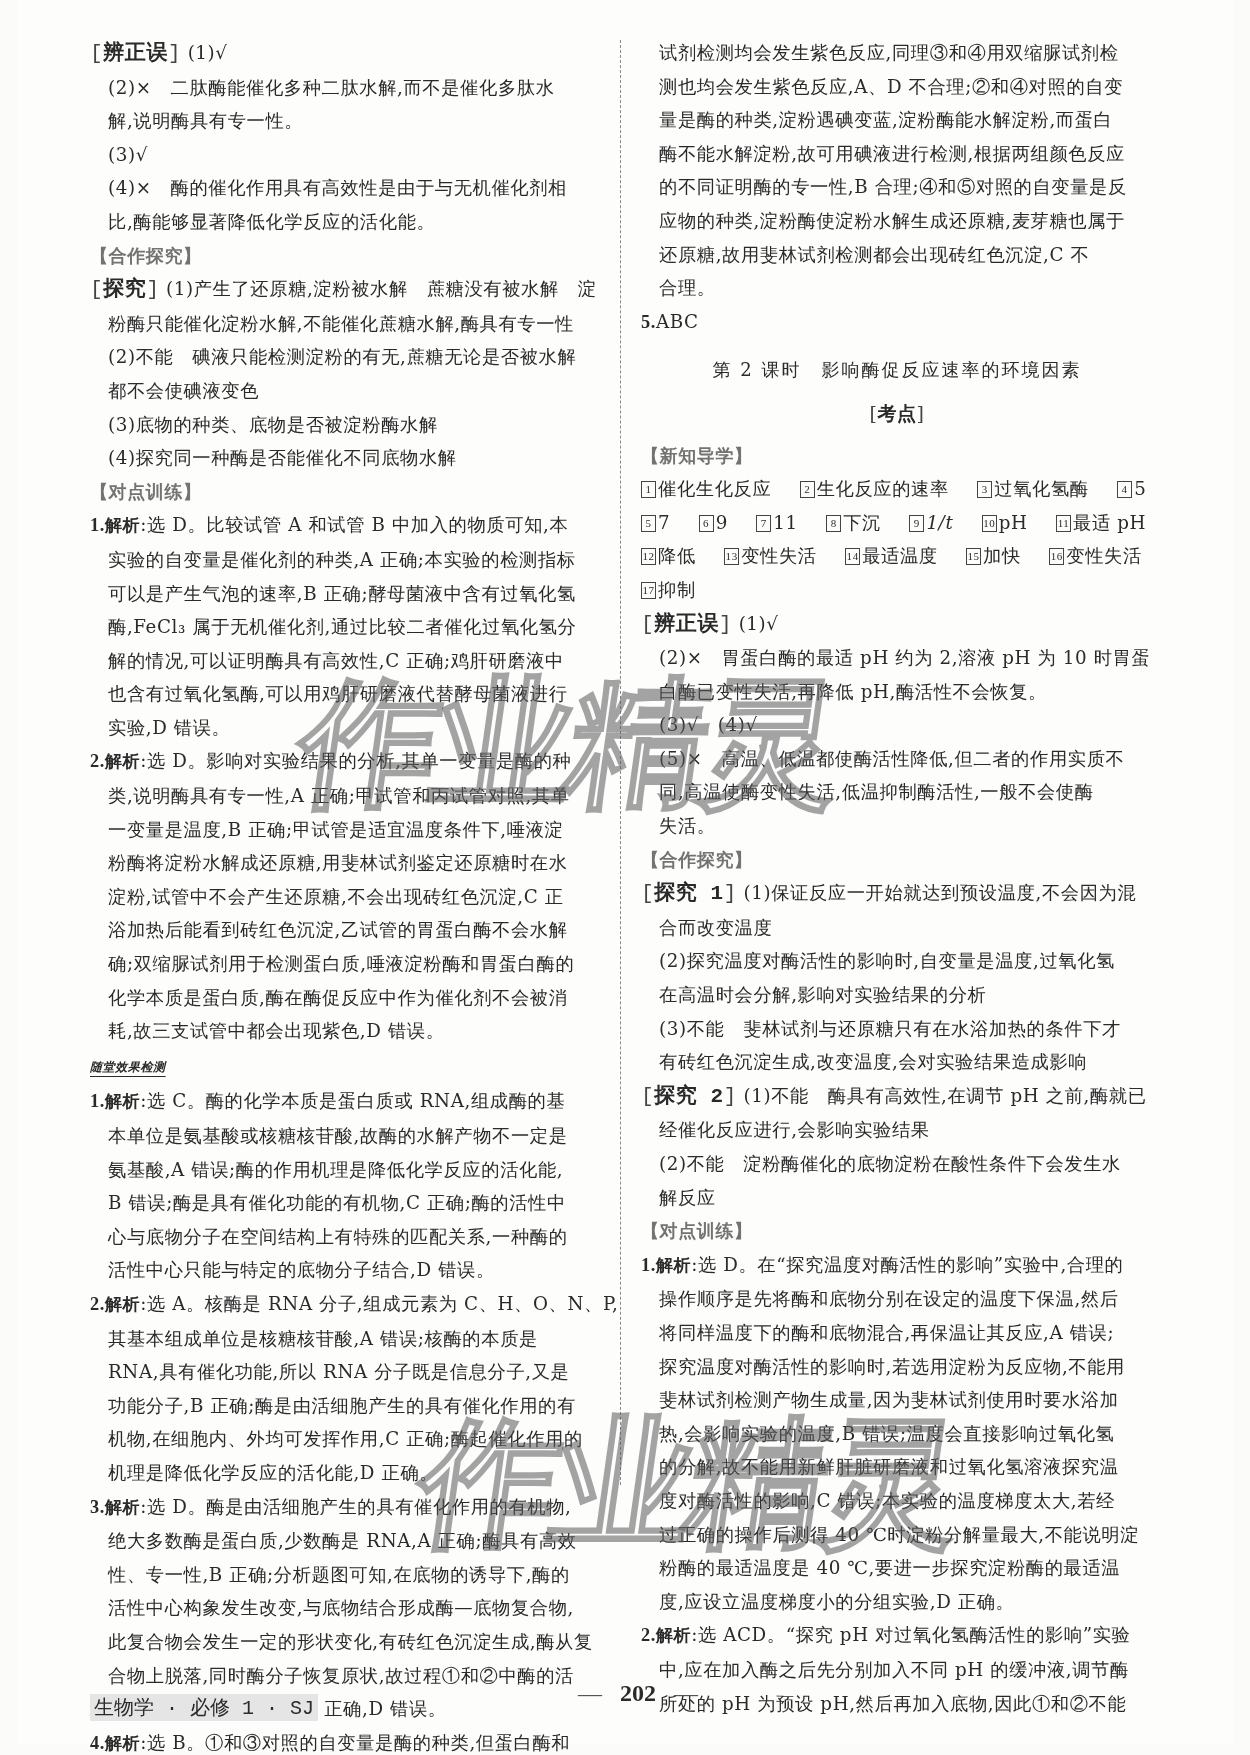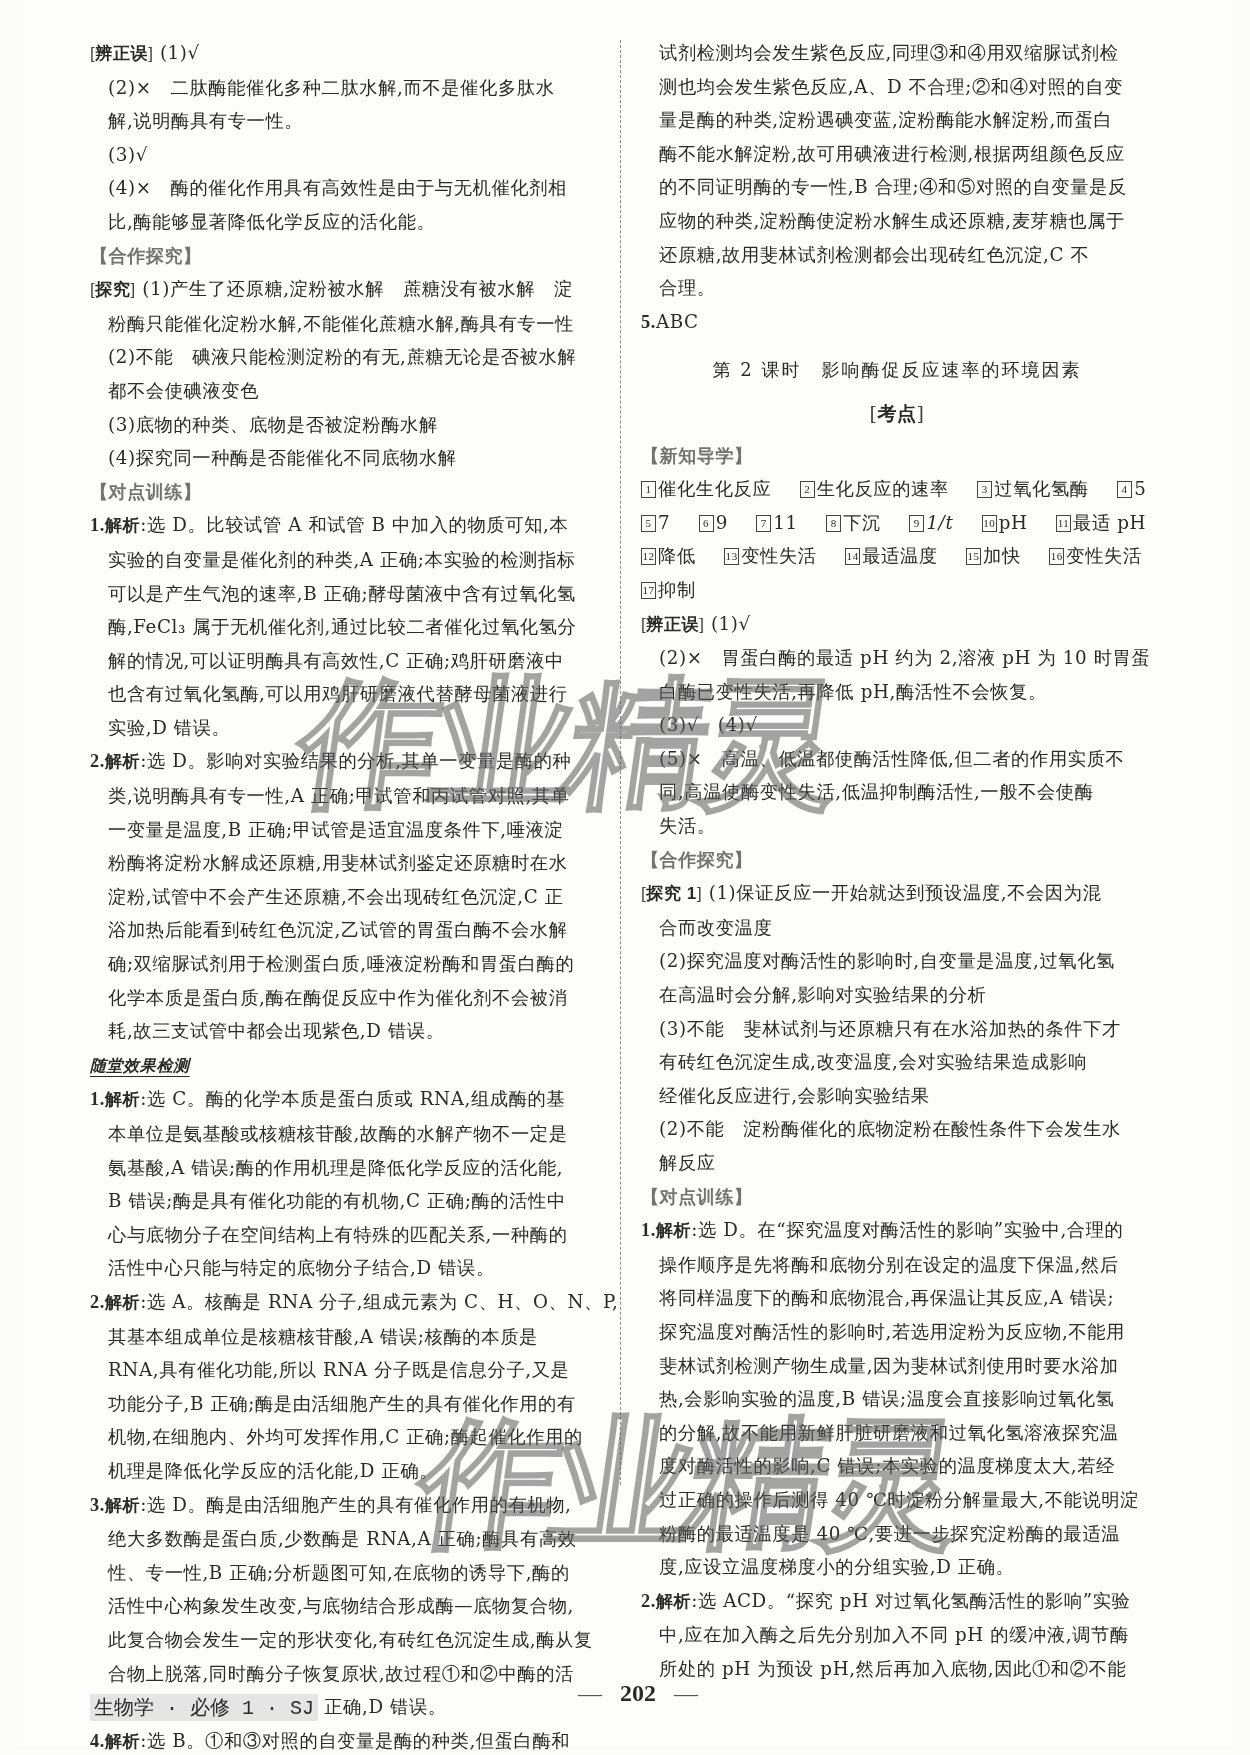--- a/index.html
+++ b/index.html
@@ -8,25 +8,25 @@
     font-family:"DejaVu Serif","Liberation Serif",serif; color:#2a2a2a;
   }
   .page-area { position:absolute; left:18px; top:0; width:1215px; height:1745px; background:#fdfdfc; }
   .col { position:absolute; top:36px; width:512px; font-size:18.3px; line-height:33.6px; letter-spacing:0.6px; }
   .col-left { left:90px; }
   .col-right { left:641px; }
   .divider { position:absolute; left:620px; top:40px; height:1445px; border-left:1.5px dashed #8a8a8a; }
   .line { white-space:nowrap; }
   .ind1 { padding-left:18px; }
   .heading-block { font-family:"DejaVu Sans","Liberation Sans",sans-serif; font-weight:bold; font-size:18px; color:#737373; }
-  .bracket-label { font-family:Liberation Sans, sans-serif; font-weight:bold; font-size:17px; }
+  .bracket-label { font-family:Liberation Mono, monospace; font-weight:bold; font-size:21px; }
   .bracket { font-weight:normal; color:#444; }
   .num { font-family:"Liberation Serif",serif; font-weight:bold; }
   .jx { font-family:"DejaVu Sans","Liberation Sans",sans-serif; font-weight:bold; font-size:17px; }
-  .italic-head { font-family:"DejaVu Sans","Liberation Sans",sans-serif; font-style:italic; font-weight:bold; font-size:16px; text-decoration:underline; text-underline-offset:5px; }
+  .italic-head { font-family:"DejaVu Sans","Liberation Sans",sans-serif; font-style:italic; font-weight:bold; font-size:12px; text-decoration:underline; text-underline-offset:5px; }
   .lesson-title { text-align:center; font-size:18px; letter-spacing:2px; margin:14px 0 2px 0; }
   .kaodian { text-align:center; font-size:19px; margin:10px 0 8px 0; }
   .kaodian b { font-family:"DejaVu Sans","Liberation Sans",sans-serif; }
   .box { display:inline-block; border:1px solid #444; font-size:11px; line-height:14px; min-width:13px; height:15px; text-align:center; vertical-align:2px; margin-right:2px; font-family:"Liberation Serif",serif; }
   .fillgap { margin-right:22px; }
   .footer-left { position:absolute; left:90px; top:1694px; font-size:20px; background:#e5e5e5; padding:0 4px; font-family:Liberation Mono, monospace; }
   .footer-page { position:absolute; left:560px; top:1680px; font-size:24px; font-weight:bold; font-family:"Liberation Serif",serif; }
   .footer-page .dash { font-weight:normal; margin:0 18px; color:#555; }
   .watermark { position:absolute; font-family:"DejaVu Sans",sans-serif; font-weight:bold; font-size:140px; color:transparent; -webkit-text-stroke:2px rgba(90,90,90,0.55); letter-spacing:-6px; pointer-events:none; transform:skewX(-8deg); }
 </style>
@@ -185,20 +185,24 @@
     <div class="line heading-block">【合作探究】</div>
     <div class="line">
       <span class="bracket-label"><span class="bracket">[</span><span>探究 1</span><span class="bracket">]</span></span>
       <span>(1)保证反应一开始就达到预设温度,不会因为混</span>
     </div>
     <div class="line ind1">合而改变温度</div>
     <div class="line ind1">(2)探究温度对酶活性的影响时,自变量是温度,过氧化氢</div>
     <div class="line ind1">在高温时会分解,影响对实验结果的分析</div>
     <div class="line ind1">(3)不能　斐林试剂与还原糖只有在水浴加热的条件下才</div>
     <div class="line ind1">有砖红色沉淀生成,改变温度,会对实验结果造成影响</div>
+    <div class="line">
+      <span class="bracket-label"><span class="bracket">[</span><span>探究 2</span><span class="bracket">]</span></span>
+      <span>(1)不能　酶具有高效性,在调节 pH 之前,酶就已</span>
+    </div>
     <div class="line ind1">经催化反应进行,会影响实验结果</div>
     <div class="line ind1">(2)不能　淀粉酶催化的底物淀粉在酸性条件下会发生水</div>
     <div class="line ind1">解反应</div>
   </div>
 
   <div>
     <div class="line heading-block">【对点训练】</div>
     <div>
       <div class="line"><span class="num">1.</span><span class="jx">解析</span><span>:选 D。在“探究温度对酶活性的影响”实验中,合理的</span></div>
       <div class="line ind1">操作顺序是先将酶和底物分别在设定的温度下保温,然后</div>

